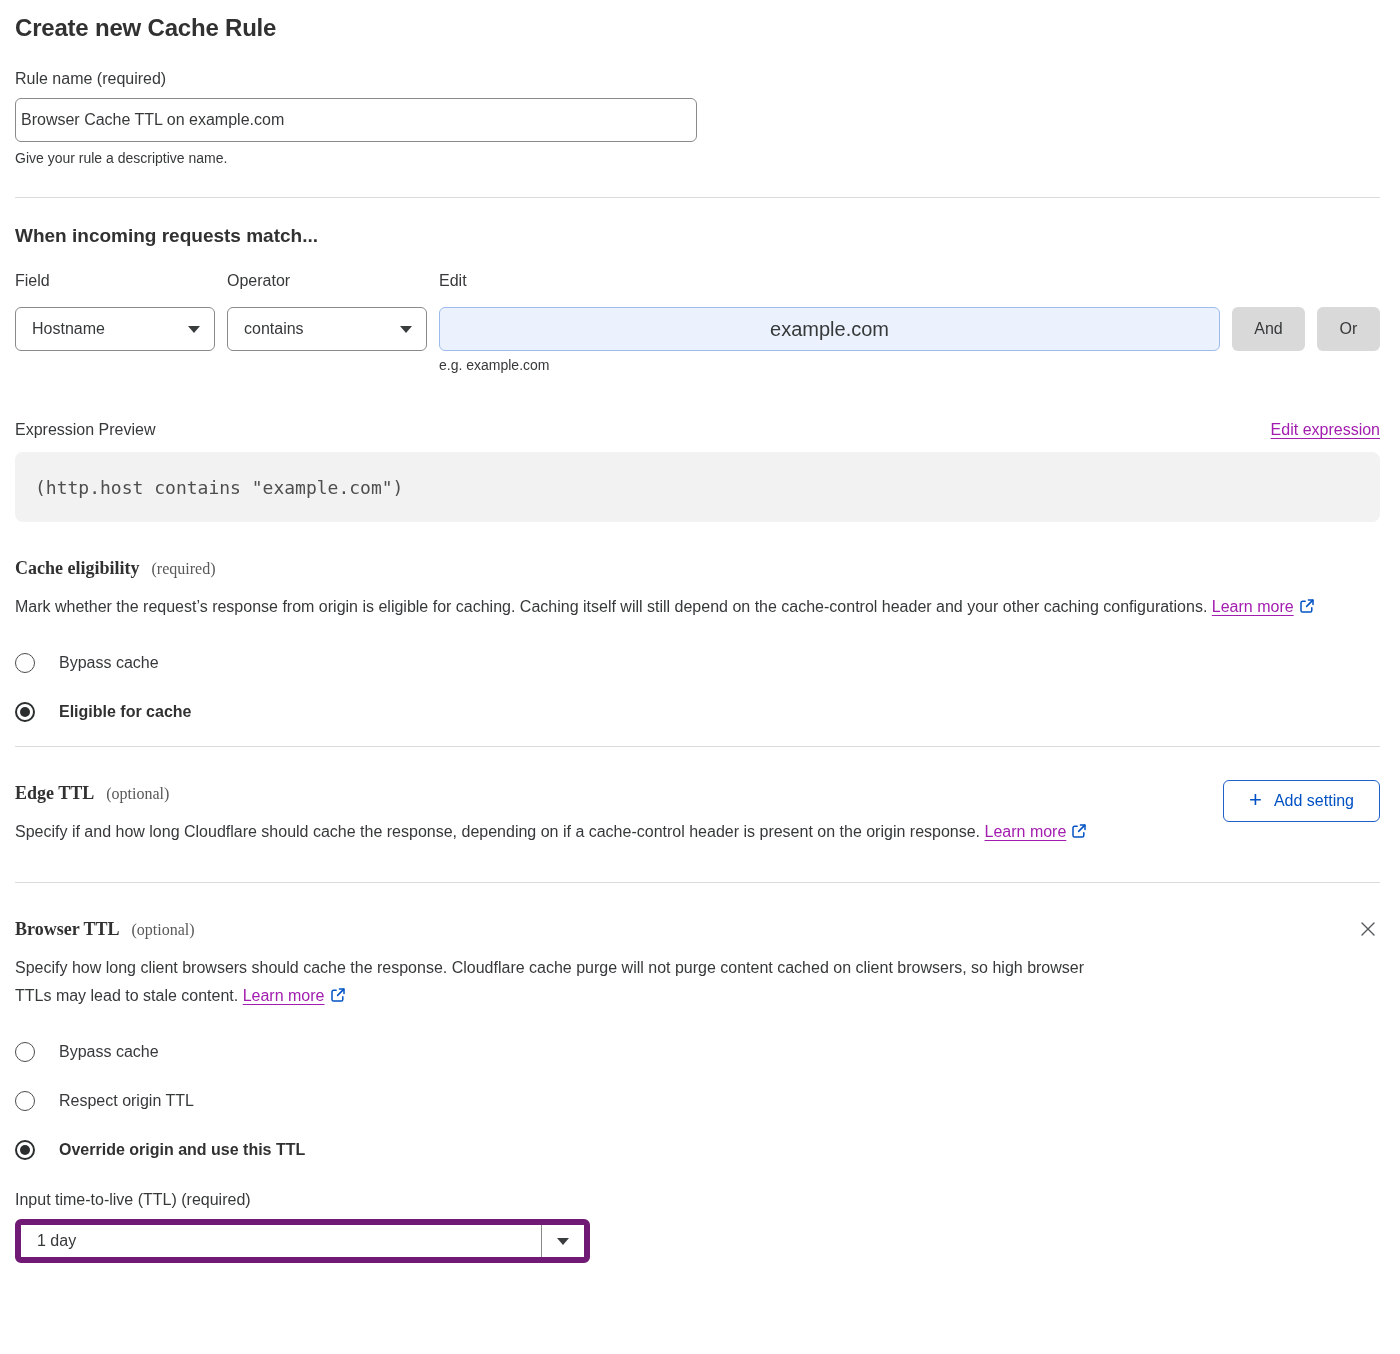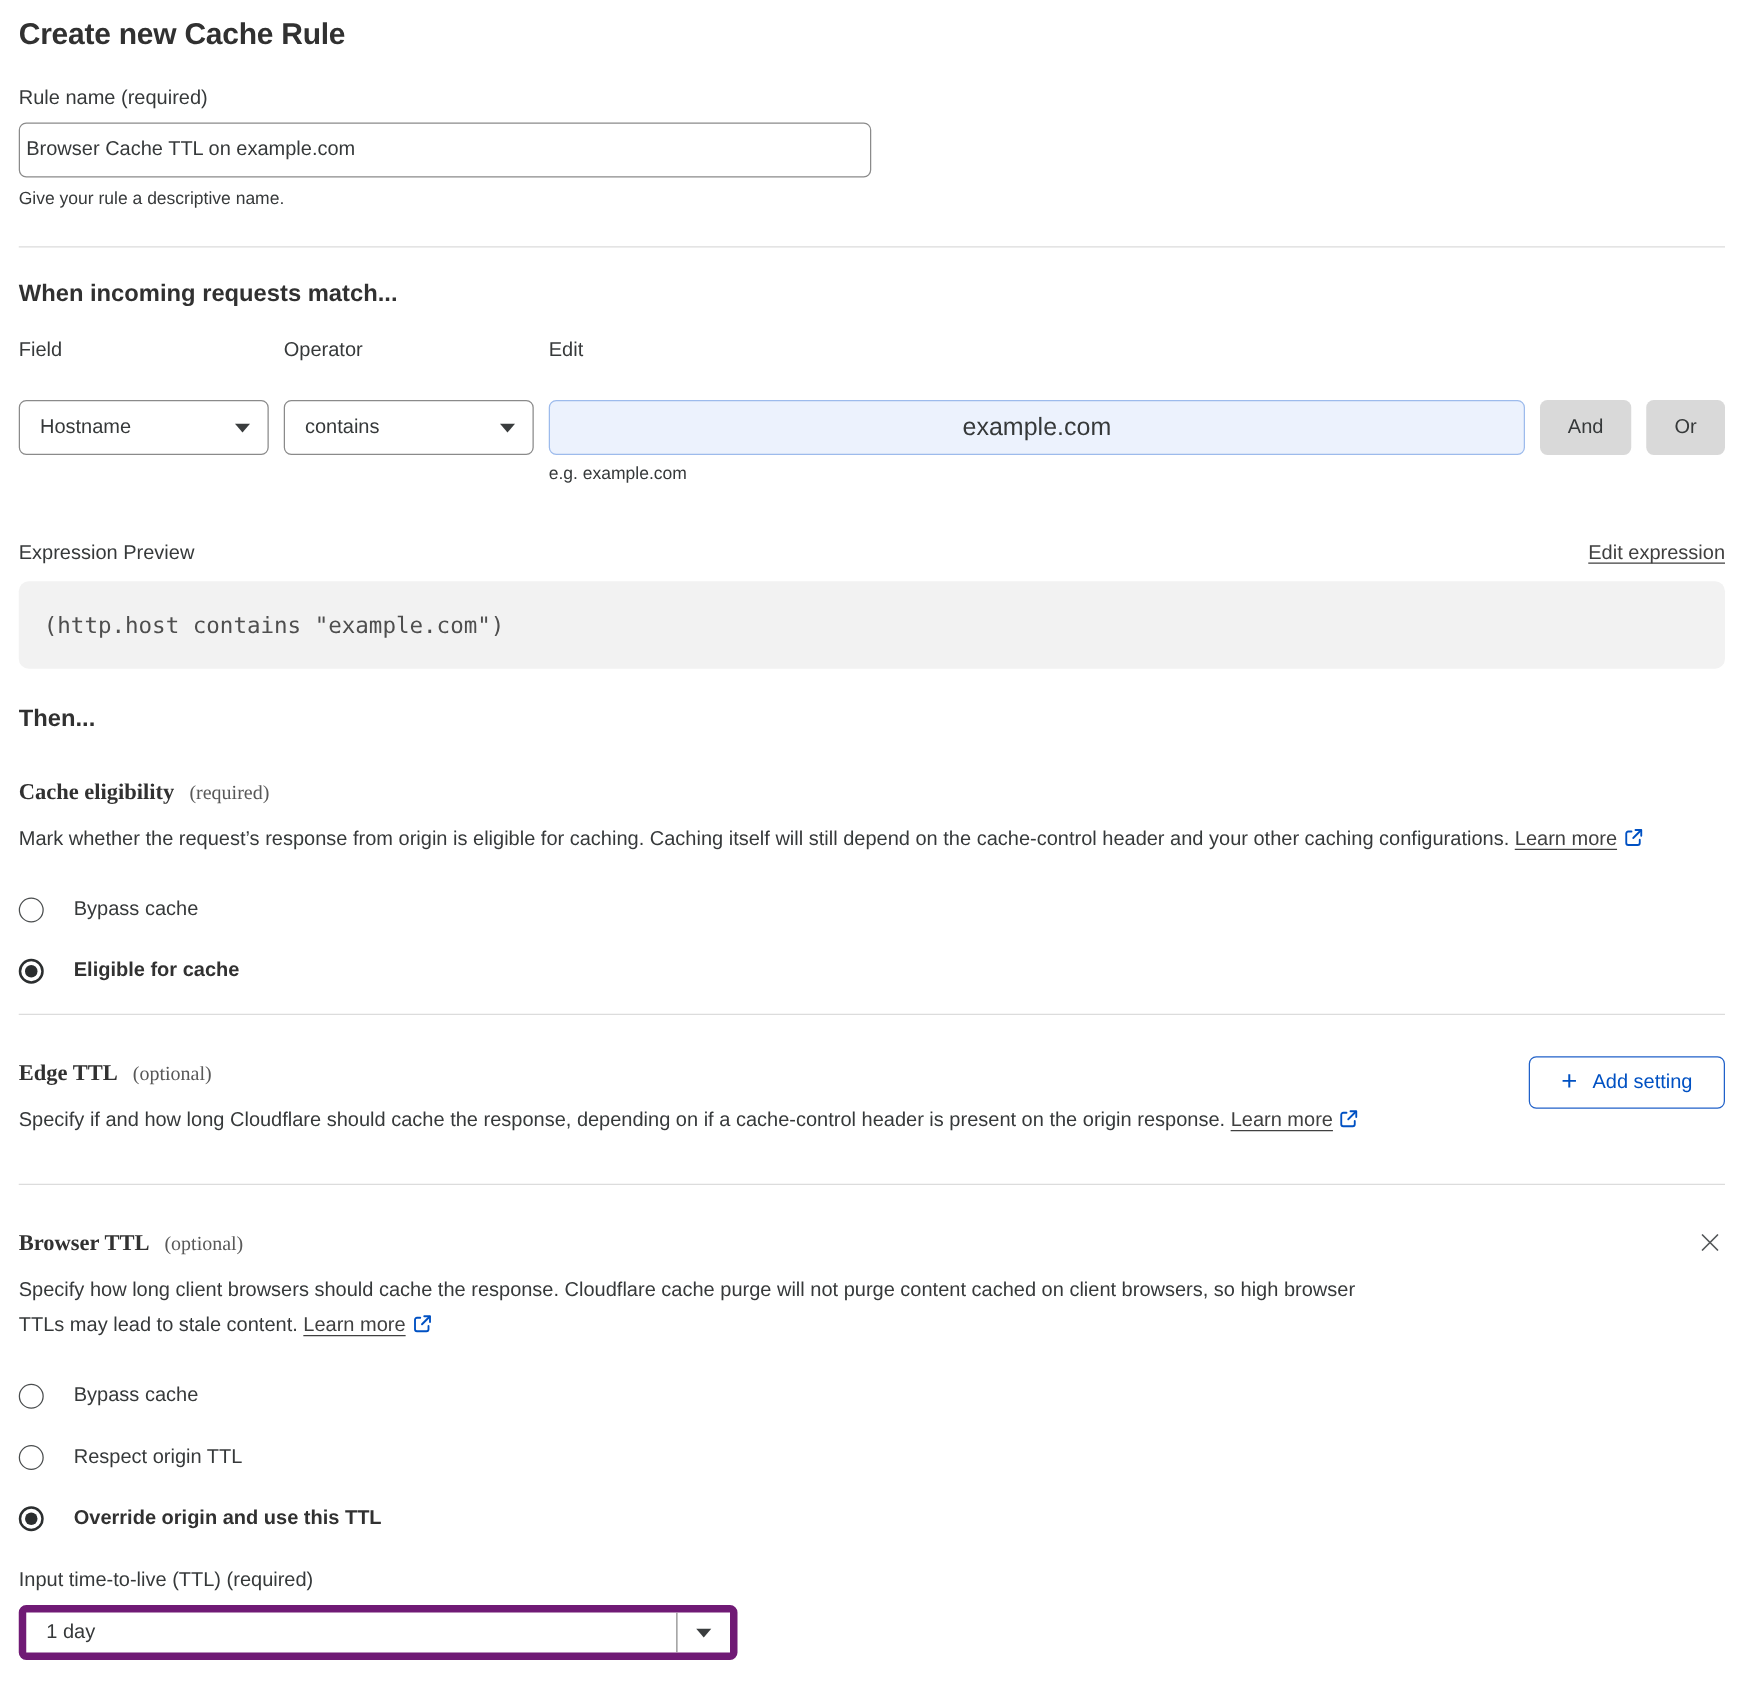--- a/index.html
+++ b/index.html
@@ -42,21 +42,21 @@
   h2.section-heading { font-size: 19px; font-weight: 700; color: #313131; }
   .match-heading { margin-top: 27px; }
 
   .match-grid {
     margin-top: 25px;
     display: grid;
     grid-template-columns: 200px 200px 1fr 73px 63px;
     column-gap: 12px;
     align-items: start;
   }
-  .match-grid .col-label { margin-bottom: 30px; }
+  .match-grid .col-label { margin-bottom: 17px; }
 
   .select-box {
     height: 44px;
     border: 1px solid #8a8a8a;
     border-radius: 6px;
     background: #fff;
     display: flex;
     align-items: center;
     justify-content: space-between;
     padding: 0 14px 0 16px;
@@ -95,21 +95,21 @@
     cursor: pointer;
   }
   .eg-helper { grid-column: 3; margin-top: 6px; }
 
   .expression-row {
     margin-top: 48px;
     display: flex;
     justify-content: space-between;
     align-items: flex-end;
   }
-  a.link { color: #404040; text-decoration: underline; text-underline-offset: 3px; cursor: pointer; }
+  a.link { color: #a21caf; text-decoration: underline; text-underline-offset: 3px; cursor: pointer; }
 
   .code-block {
     margin-top: 13px;
     background: #f2f2f2;
     border-radius: 8px;
     height: 70px;
     display: flex;
     align-items: center;
     padding: 0 20px;
     font-family: "DejaVu Sans Mono", "Liberation Mono", monospace;
@@ -242,21 +242,20 @@
 
   <div class="expression-row">
     <span class="field-label">Expression Preview</span>
     <a class="link">Edit expression</a>
   </div>
 
   <div class="code-block">
     <span>(http.host contains "example.com")</span>
   </div>
 
-  <h2 class="section-heading then-heading">Then...</h2>
 
   <div class="section">
     <div class="section-head">
       <h3 class="sub-title">Cache eligibility</h3>
       <span class="badge-optional">(required)</span>
     </div>
     <p class="section-desc desc-cache">
       <span>Mark whether the request’s response from origin is eligible for caching. Caching itself will still depend on the cache-control header and your other caching configurations.</span>
       <a class="link">Learn more</a><span class="ext-icon"><svg width="16" height="16" viewBox="0 0 16 16">
             <path d="M6.2 3.2H3.6A1.6 1.6 0 0 0 2 4.8v7.6A1.6 1.6 0 0 0 3.6 14h7.6a1.6 1.6 0 0 0 1.6-1.6V9.8" stroke="#0051c3" stroke-width="1.5" fill="none" stroke-linecap="round"></path>

